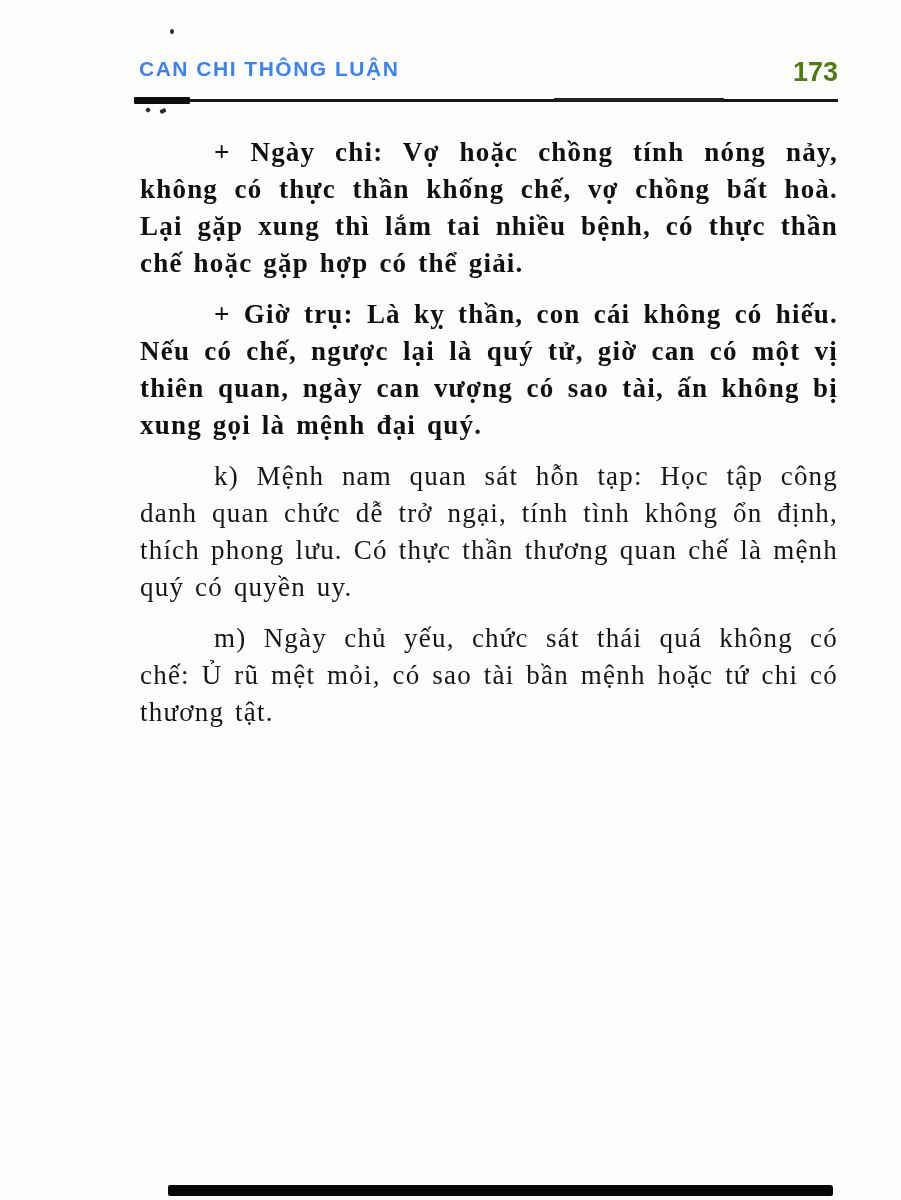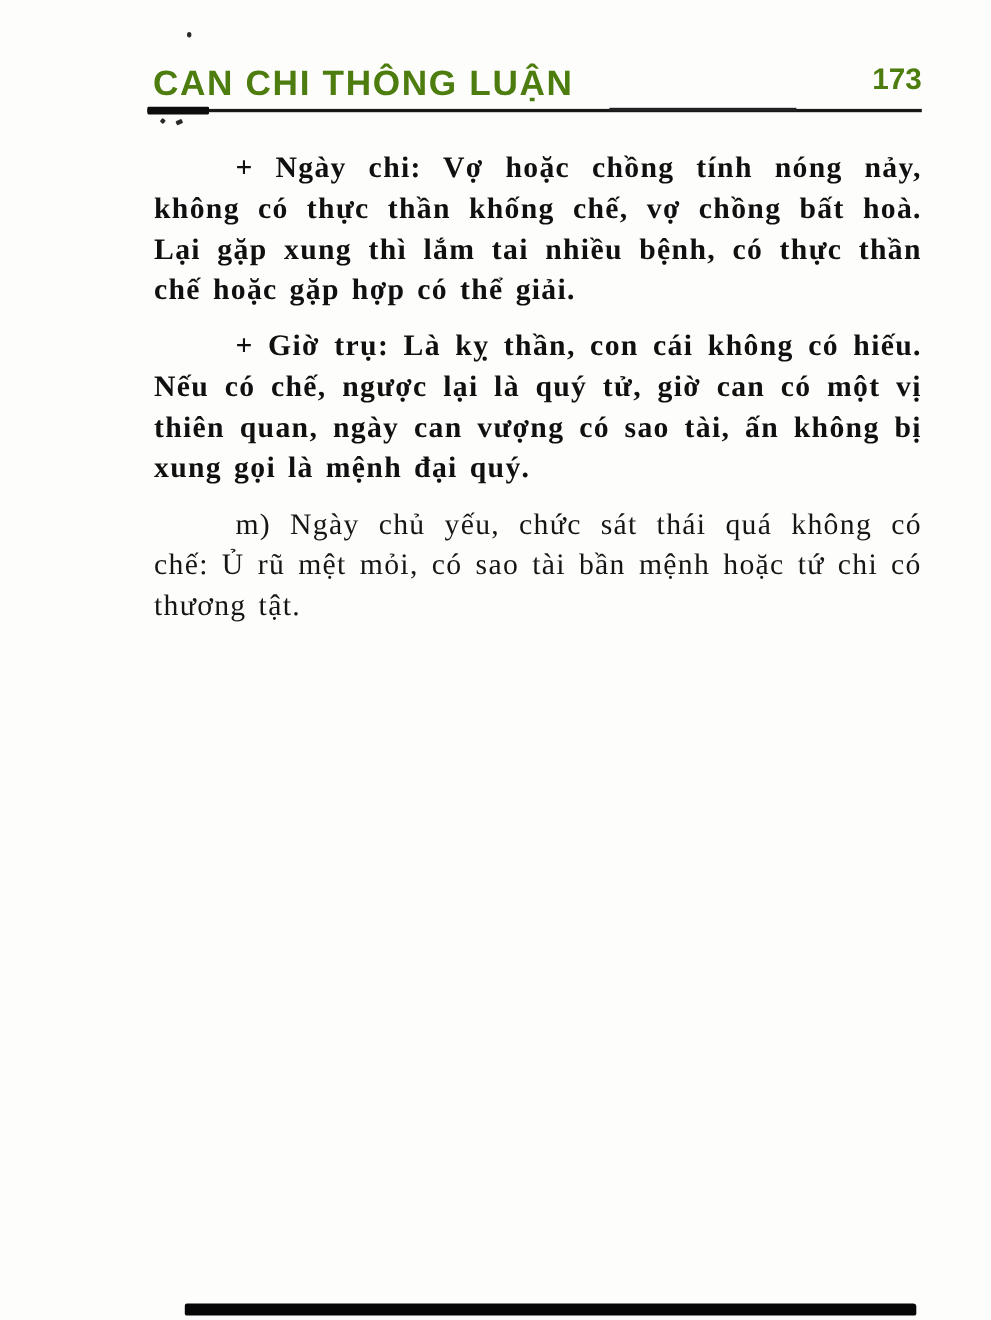--- a/index.html
+++ b/index.html
@@ -8,22 +8,22 @@
     width:901px;height:1200px;
     background:#fdfdfc;
     overflow:hidden;
     font-family:"Liberation Serif","DejaVu Serif",serif;
     color:#161616;
   }
   
   .header-title{
     position:absolute;left:139px;top:57px;
     font-family:"Liberation Sans","DejaVu Sans",sans-serif;
-    font-size:32px;font-weight:bold;letter-spacing:1.5px;
-    color:#4d7c0f;white-space:nowrap;
+    font-size:21px;font-weight:bold;letter-spacing:1.5px;
+    color:#3b82f6;white-space:nowrap;
   }
   .header-pageno{
     position:absolute;right:63px;top:57px;
     font-family:"Liberation Sans","DejaVu Sans",sans-serif;
     font-size:27px;font-weight:bold;color:#4d7c0f;
   }
   
   .rule{
     position:absolute;left:134px;top:99px;width:704px;height:3px;
     background:#181818;
@@ -72,18 +72,19 @@
   <div class="rule">
     <span class="rule-cap"></span>
     <span class="rule-step"></span>
   </div>
   <span class="speck b"></span>
   <span class="speck c"></span>
 
   <main class="body">
     <p class="bold">+ Ngày chi: Vợ hoặc chồng tính nóng nảy, không có thực thần khống chế, vợ chồng bất hoà. Lại gặp xung thì lắm tai nhiều bệnh, có thực thần chế hoặc gặp hợp có thể giải.</p>
     <p class="bold">+ Giờ trụ: Là kỵ thần, con cái không có hiếu. Nếu có chế, ngược lại là quý tử, giờ can có một vị thiên quan, ngày can vượng có sao tài, ấn không bị xung gọi là mệnh đại quý.</p>
+    <p>k) Mệnh nam quan sát hỗn tạp: Học tập công danh quan chức dễ trở ngại, tính tình không ổn định, thích phong lưu. Có thực thần thương quan chế là mệnh quý có quyền uy.</p>
     <p>m) Ngày chủ yếu, chức sát thái quá không có chế: Ủ rũ mệt mỏi, có sao tài bần mệnh hoặc tứ chi có thương tật.</p>
   </main>
 
   <div class="bottom-bar"></div>
 
 </div>
 
 </body></html>

